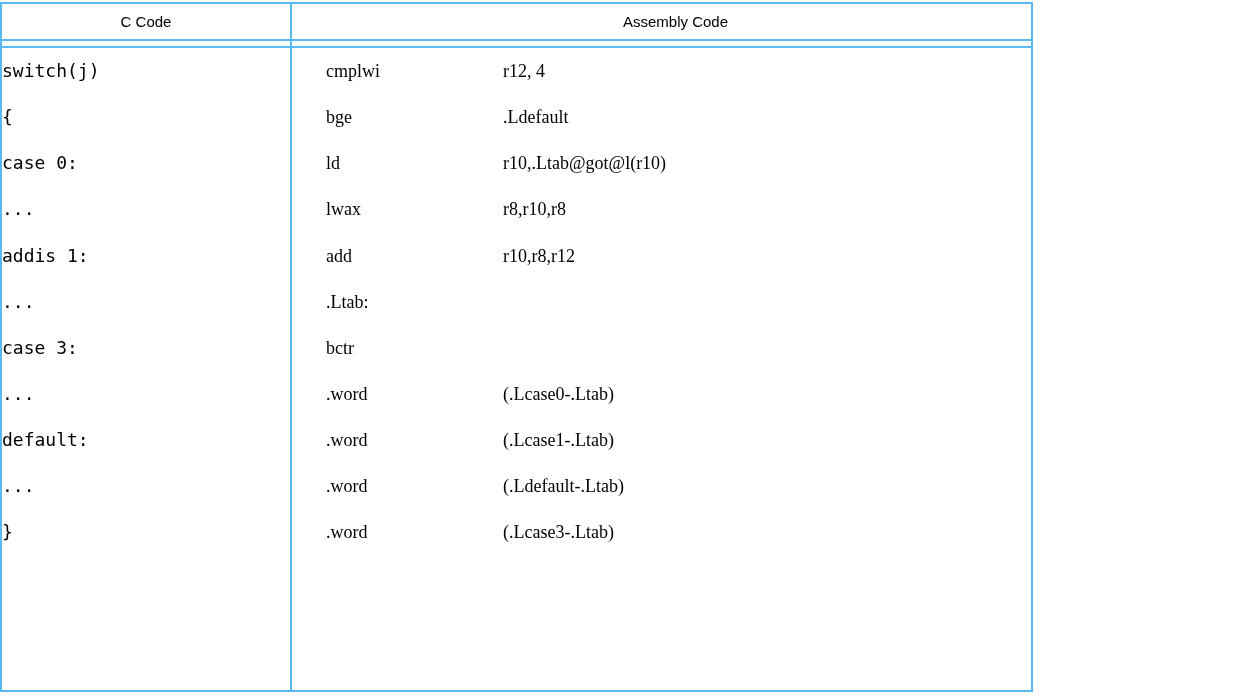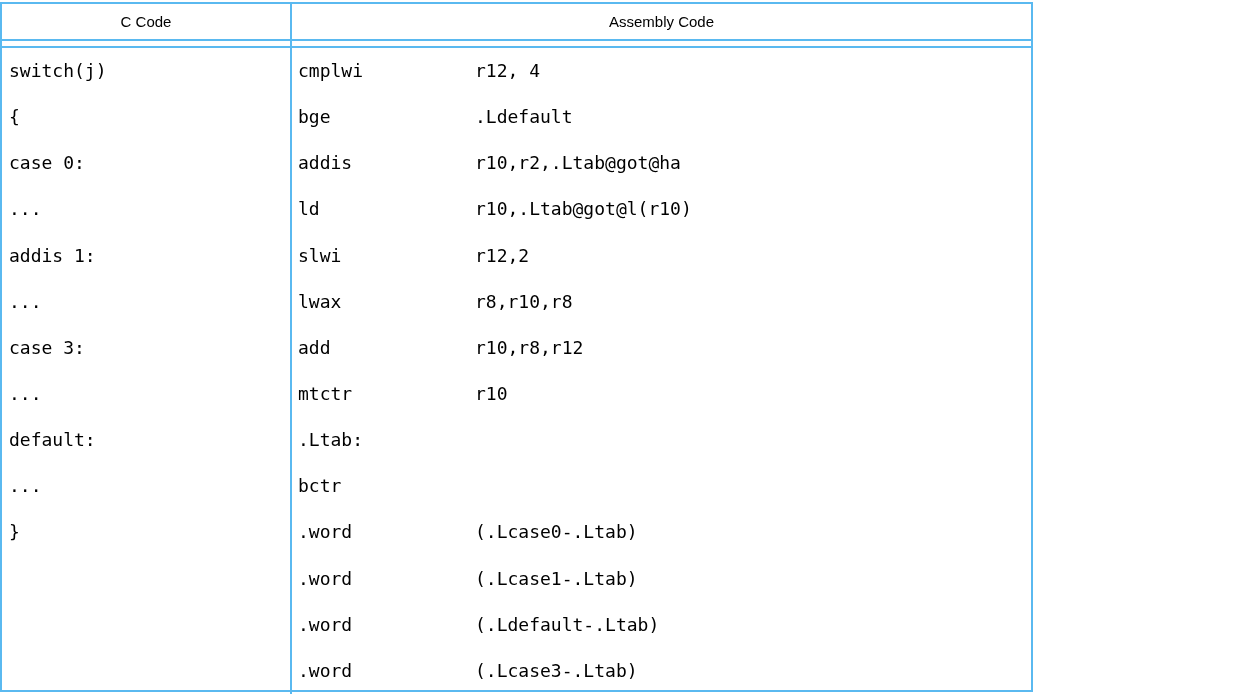--- a/index.html
+++ b/index.html
@@ -27,20 +27,21 @@
     flex-direction: row;
   }
   .cell-left {
     flex: 0 0 290px;
     box-sizing: border-box;
     border-right: 2px solid #5ab9f0;
   }
   .cell-right {
     flex: 1 1 auto;
     box-sizing: border-box;
+    margin-left: 28px;
   }
   .header-row {
     flex: 0 0 35px;
     border-bottom: 2px solid #5ab9f0;
   }
   .header-row .hcell {
     display: flex;
     align-items: center;
     justify-content: center;
     font-family: "Liberation Sans", sans-serif;
@@ -61,24 +62,24 @@
   .cline, .aline {
     height: 46.15px;
     line-height: 46.15px;
     font-family: "DejaVu Sans Mono", "Liberation Mono", monospace;
     font-size: 18px;
     color: #000000;
     white-space: pre;
   }
   .cline {
     padding-left: 0;
-    margin-left: 7px;
   }
   .aline {
     padding-left: 6px;
+    font-family: Liberation Serif, serif;
   }
   .aline .mnem {
     display: inline-block;
     min-width: 177px;
   }
 </style>
 </head>
 <body>
 
 <div class="code-table">
@@ -105,26 +106,23 @@
       <div class="cline">case 3:</div>
       <div class="cline">...</div>
       <div class="cline">default:</div>
       <div class="cline">...</div>
       <div class="cline">}</div>
     </div>
 
     <div class="cell-right codecol">
       <div class="aline"><span class="mnem">cmplwi</span><span class="ops">r12, 4</span></div>
       <div class="aline"><span class="mnem">bge</span><span class="ops">.Ldefault</span></div>
-      <div class="aline"><span class="mnem">addis</span><span class="ops">r10,r2,.Ltab@got@ha</span></div>
       <div class="aline"><span class="mnem">ld</span><span class="ops">r10,.Ltab@got@l(r10)</span></div>
-      <div class="aline"><span class="mnem">slwi</span><span class="ops">r12,2</span></div>
       <div class="aline"><span class="mnem">lwax</span><span class="ops">r8,r10,r8</span></div>
       <div class="aline"><span class="mnem">add</span><span class="ops">r10,r8,r12</span></div>
-      <div class="aline"><span class="mnem">mtctr</span><span class="ops">r10</span></div>
       <div class="aline"><span class="mnem">.Ltab:</span><span class="ops"></span></div>
       <div class="aline"><span class="mnem">bctr</span><span class="ops"></span></div>
       <div class="aline"><span class="mnem">.word</span><span class="ops">(.Lcase0-.Ltab)</span></div>
       <div class="aline"><span class="mnem">.word</span><span class="ops">(.Lcase1-.Ltab)</span></div>
       <div class="aline"><span class="mnem">.word</span><span class="ops">(.Ldefault-.Ltab)</span></div>
       <div class="aline"><span class="mnem">.word</span><span class="ops">(.Lcase3-.Ltab)</span></div>
     </div>
 
   </div>
 </div>

